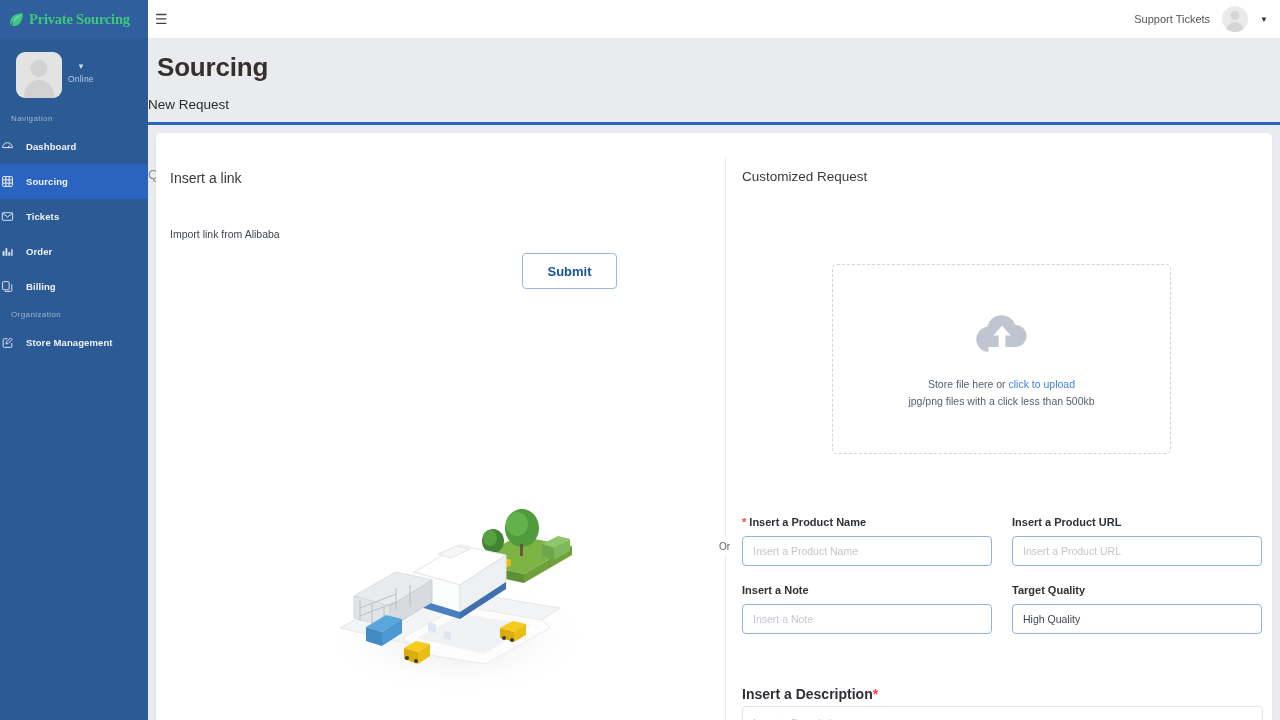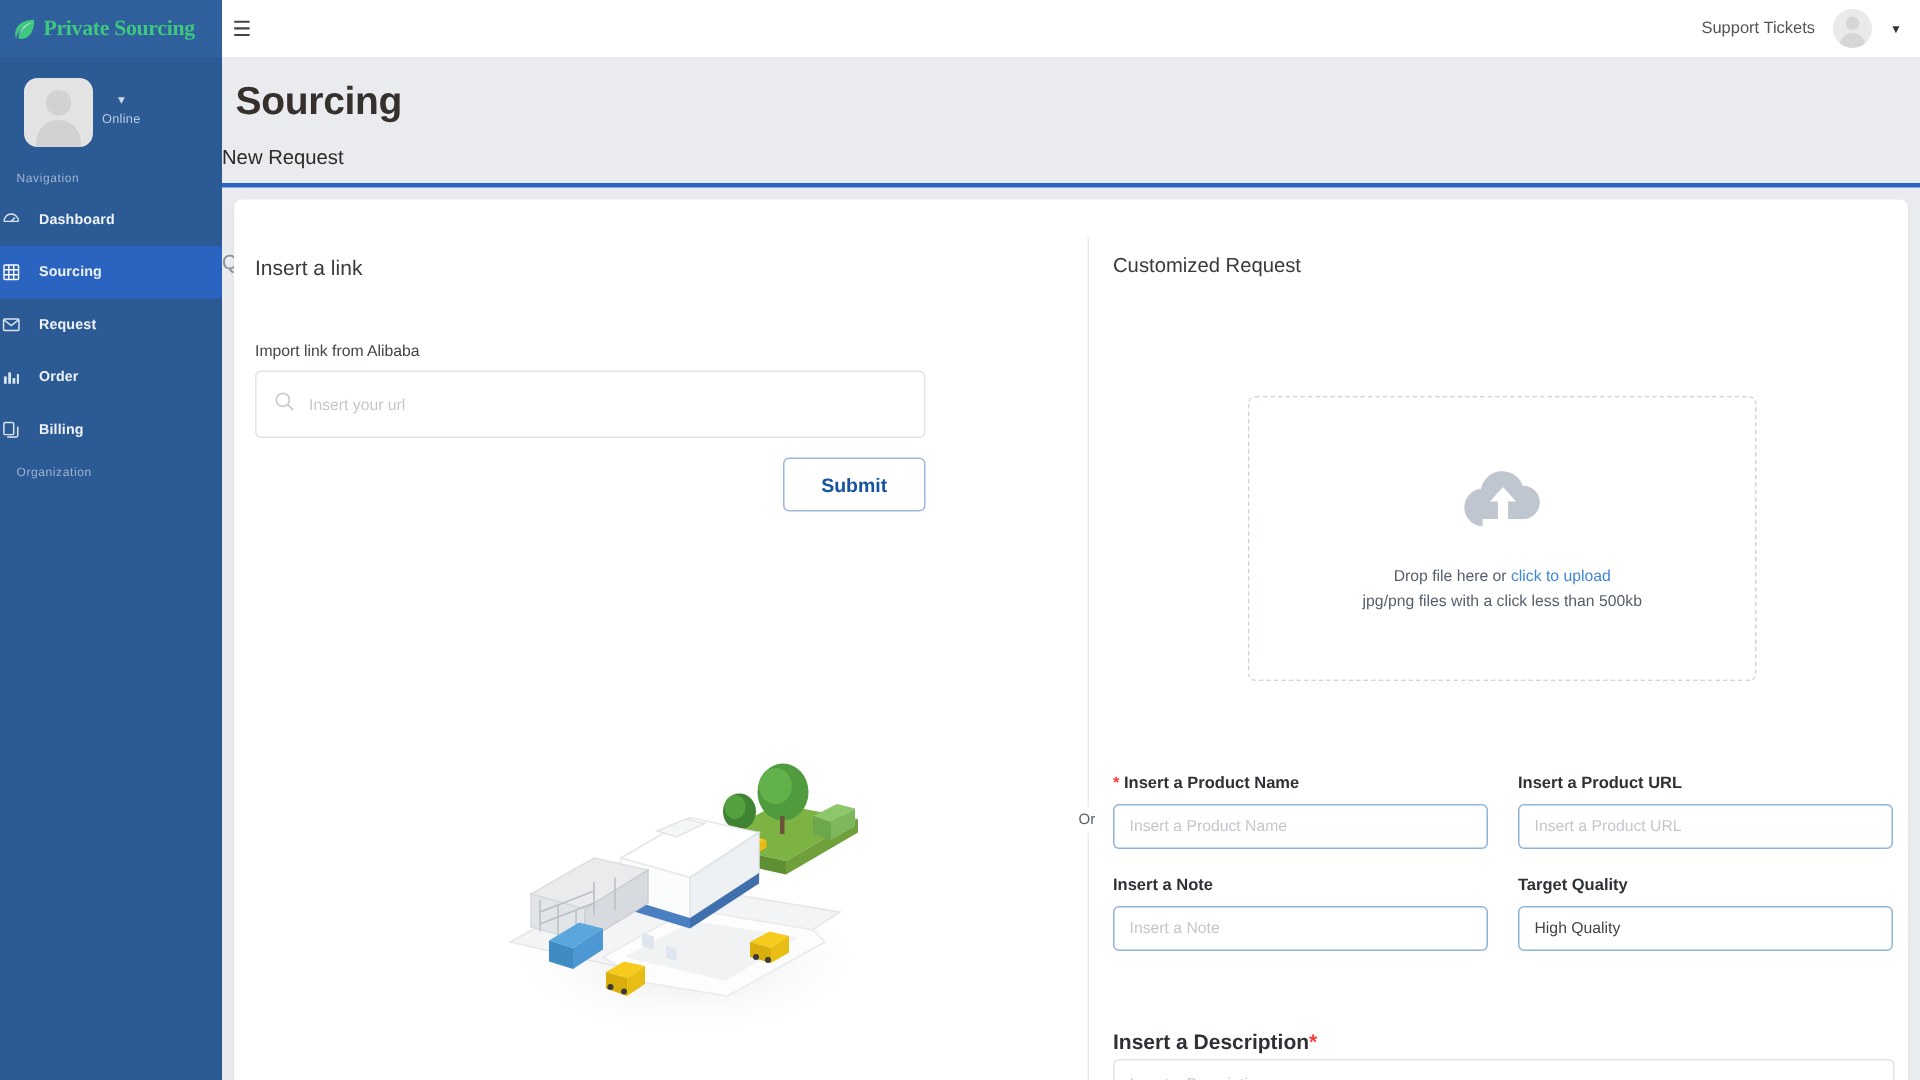--- a/index.html
+++ b/index.html
@@ -242,21 +242,21 @@
       <span>Sourcing</span>
     </div>
 
     <div class="nav-item">
       <span class="nicon">
         <svg viewBox="0 0 24 24" width="13" height="13" fill="none" stroke="#dbe6f5" stroke-width="1.8">
           <rect x="2.5" y="5" width="19" height="14" rx="1.5"></rect>
             <path d="M3 6l9 7 9-7"></path>
         </svg>
       </span>
-      <span>Request</span>
+      <span>Tickets</span>
     </div>
 
     <div class="nav-item">
       <span class="nicon">
         <svg viewBox="0 0 24 24" width="13" height="13" fill="#dbe6f5">
           <rect x="3" y="11" width="3.4" height="9"></rect>
             <rect x="8.3" y="6" width="3.4" height="14"></rect>
           <rect x="13.6" y="13" width="3.4" height="7"></rect>
             <rect x="18.9" y="8" width="2.6" height="12"></rect>
         </svg>
@@ -269,20 +269,29 @@
         <svg viewBox="0 0 24 24" width="13" height="13" fill="none" stroke="#dbe6f5" stroke-width="1.8">
           <rect x="3" y="3" width="12" height="15" rx="1.5"></rect>
             <path d="M7 21h11a2 2 0 002-2V8"></path>
         </svg>
       </span>
       <span>Billing</span>
     </div>
 
     <div class="nav-section">Organization</div>
 
+    <div class="nav-item">
+      <span class="nicon">
+        <svg viewBox="0 0 24 24" width="13" height="13" fill="none" stroke="#dbe6f5" stroke-width="1.8">
+          <path d="M20 13v6a2 2 0 01-2 2H6a2 2 0 01-2-2V7a2 2 0 012-2h6"></path>
+          <path d="M17.5 3.5l3 3L13 14l-3.6.6L10 11z"></path>
+        </svg>
+      </span>
+      <span>Store Management</span>
+    </div>
   </div>
 
   <div id="topbar">
     <div id="hamburger">☰</div>
     <div id="topbar-right">
       <span id="support-link">Support Tickets</span>
       <span class="avatar-sm"></span>
       <span id="topbar-caret">▼</span>
     </div>
   </div>
@@ -297,29 +306,20 @@
     </div>
 
     <div id="card">
       <div id="vdivider"></div>
       <div id="or-label">Or</div>
 
       <div id="left-panel">
         <div class="panel-title">Insert a link</div>
         <div class="field-label-sm">Import link from Alibaba</div>
 
-        <div id="url-input-wrap">
-          <span>
-            <svg viewBox="0 0 24 24" width="15" height="15" fill="none" stroke="#c7cbd1" stroke-width="1.8">
-              <circle cx="10.5" cy="10.5" r="7"></circle>
-                <path d="M15.6 15.6L21 21" stroke-linecap="round"></path>
-            </svg>
-          </span>
-          <input type="text" placeholder="Insert your url" style="">
-        </div>
 
         <div id="submit-row">
           <button id="submit-btn">Submit</button>
         </div>
 
         <div id="illustration">
           <svg viewBox="0 0 290 215" width="290" height="215">
             <defs>
               <radialGradient id="shadow" cx="50%" cy="50%" r="50%">
                 <stop offset="0%" stop-color="#c9ccd0" stop-opacity=".55"></stop>
@@ -400,21 +400,21 @@
 
         <div id="dropzone">
           <span class="cloud">
             <svg viewBox="0 0 64 48" width="62" height="47">
               <path d="M18 44a13 13 0 01-1.2-25.9A15 15 0 0145.6 16 11.5 11.5 0 0146 39H18z" fill="#bfc6cf"></path>
               <path d="M32 40V24" stroke="#ffffff" stroke-width="7" stroke-linecap="butt"></path>
               <path d="M32 17l9 10H23z" fill="#ffffff"></path>
             </svg>
           </span>
           <div class="dz-line">
-            <span>Drop file here or </span><a>click to upload</a>
+            <span>Store file here or </span><a>click to upload</a>
           </div>
           <div class="dz-line">jpg/png files with a click less than 500kb</div>
         </div>
 
         <div class="form-grid">
           <div>
             <div class="form-label">
               <span class="req">*</span>
               <span>Insert a Product Name</span>
             </div>

